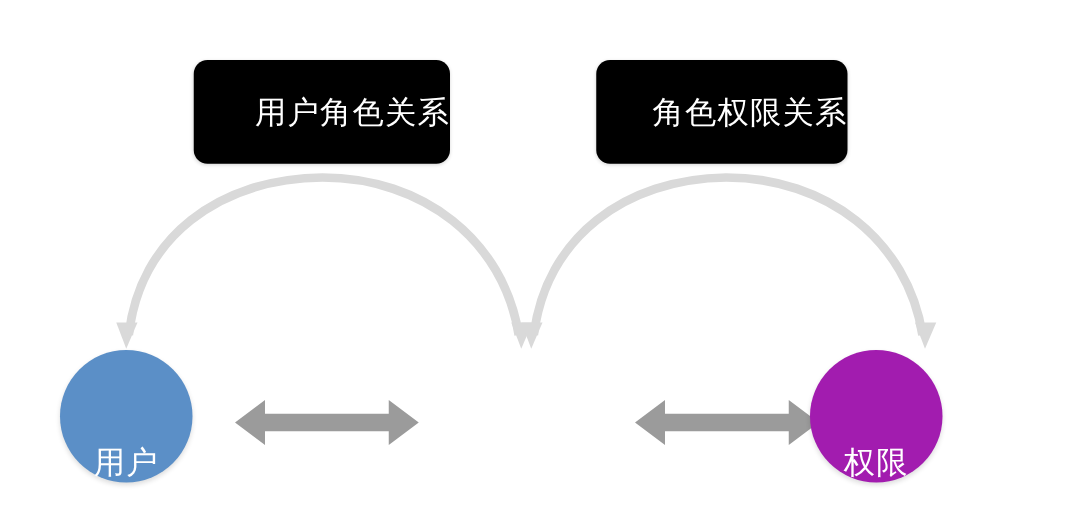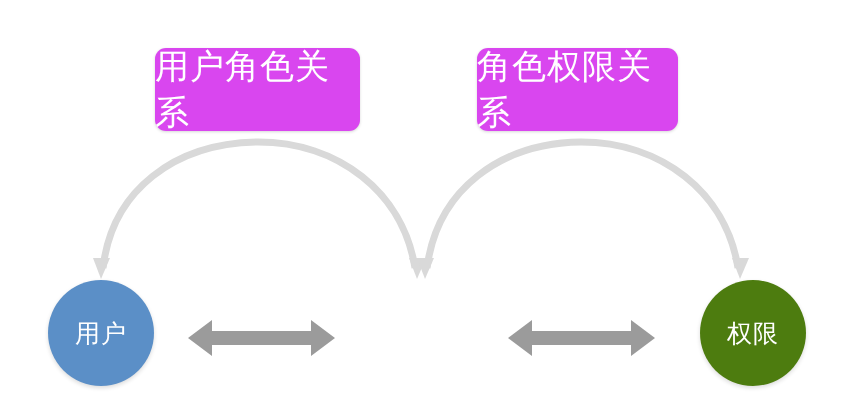--- a/index.html
+++ b/index.html
@@ -24,25 +24,25 @@
     left: 0;
     top: 0;
     width: 853px;
     height: 420px;
     pointer-events: none;
   }
   .relation-box {
     position: absolute;
     display: flex;
     align-items: center;
-    justify-content: flex-start;
+    justify-content: flex-end;
     border-radius: 11px;
-    background: #d946ef;
+    background: #000000;
     color: #FFFFFF;
-    font-size: 34px;
+    font-size: 25px;
     letter-spacing: 1px;
     box-shadow: 0 1px 3px rgba(0,0,0,0.16);
     box-sizing: border-box;
   }
   #box-user-role {
     left: 155px;
     top: 48px;
     width: 205px;
     height: 83px;
   }
@@ -51,42 +51,42 @@
     top: 48px;
     width: 201px;
     height: 83px;
   }
   .entity-node {
     position: absolute;
     width: 106px;
     height: 106px;
     border-radius: 50%;
     display: flex;
-    align-items: center;
+    align-items: flex-end;
     justify-content: center;
     color: #FFFFFF;
     font-size: 25px;
     letter-spacing: 1px;
     box-shadow: 0 2px 4px rgba(0,0,0,0.14);
     box-sizing: border-box;
   }
   #node-user {
     left: 48px;
     top: 280px;
     background: #5B8FC7;
   }
   #node-role {
     left: 366px;
     top: 280px;
     background: #F0C14B;
   }
   #node-permission {
-    left: 700px;
+    left: 648px;
     top: 280px;
-    background: #4d7c0f;
+    background: #a21caf;
   }
 </style>
 </head>
 <body>
 
 <div id="diagram-canvas">
 
   <svg class="svg-layer" viewBox="0 0 853 420" xmlns="http://www.w3.org/2000/svg">
 
     <g>

